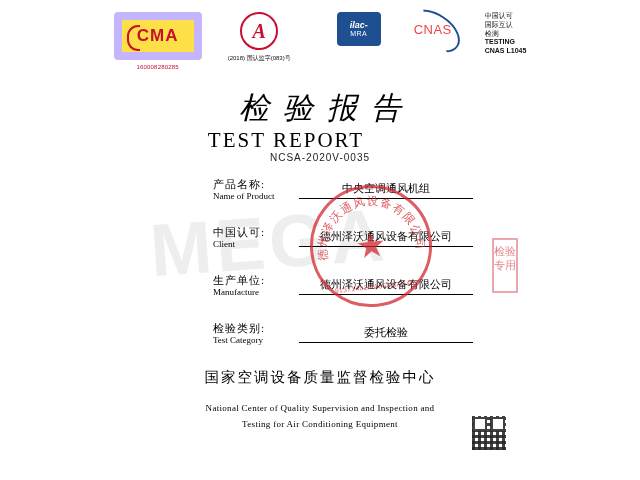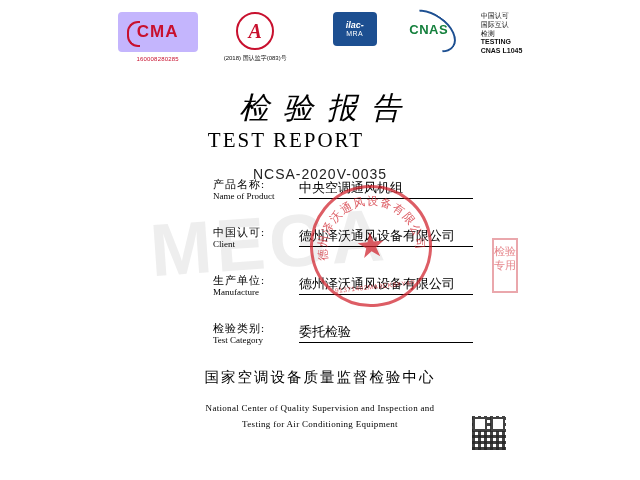--- a/index.html
+++ b/index.html
@@ -36,32 +36,32 @@
   .mark {
     display: flex;
     flex-direction: column;
     align-items: center;
   }
 
   
   .cma-box {
     width: 72px;
     height: 32px;
-    border: 4px solid #c4b5fd;
+    border: 8px solid #c4b5fd;
     border-radius: 4px;
     display: flex;
     align-items: center;
     justify-content: center;
     color: #c8102e;
     font-family: "Liberation Sans", sans-serif;
     font-weight: bold;
     font-size: 17px;
     letter-spacing: 1px;
     position: relative;
-    background: #c4b5fd;
+    background: #fde047;
   }
   .cma-box::before {
     content: "";
     position: absolute;
     left: 5px;
     top: 5px;
     width: 11px;
     height: 22px;
     border: 2px solid #c8102e;
     border-right: none;
@@ -118,23 +118,23 @@
   .ilac-top { font-size: 9px; font-style: italic; font-weight: bold; }
   .ilac-bot { font-size: 7px; letter-spacing: 0.5px; }
 
   
   .cnas-badge {
     width: 52px;
     height: 34px;
     display: flex;
     align-items: center;
     justify-content: center;
-    color: #15803d;
-    font-family: "Liberation Sans", sans-serif;
-    font-weight: bold;
+    color: #ef4444;
+    font-family: "Liberation Sans", sans-serif;
+    font-weight: normal;
     font-size: 13px;
     letter-spacing: 0.5px;
     position: relative;
   }
   .cnas-swoosh {
     position: absolute;
     left: 0;
     top: 2px;
     width: 52px;
     height: 30px;
@@ -177,25 +177,25 @@
     left: 0;
     width: 572px;
     text-align: center;
     font-size: 21px;
     letter-spacing: 2px;
     font-family: "Liberation Serif", serif;
     color: #000;
   }
   .report-no {
     position: absolute;
-    top: 166px;
-    left: 0;
-    width: 640px;
-    text-align: center;
-    font-size: 14px;
+    top: 152px;
+    left: 0;
+    width: 640px;
+    text-align: center;
+    font-size: 10px;
     letter-spacing: 1px;
     color: #222;
     font-family: "Liberation Sans", sans-serif;
   }
 
   
   .fields {
     position: absolute;
     top: 178px;
     left: 205px;
@@ -224,21 +224,22 @@
     color: #000;
     font-family: "Liberation Serif", serif;
   }
   .field-value {
     position: absolute;
     left: 86px;
     top: 0;
     width: 174px;
     height: 20px;
     border-bottom: 1px solid #000;
-    font-size: 13px;
+    text-align: center;
+    font-size: 11px;
     color: #000;
     font-family: "Liberation Sans", sans-serif;
     line-height: 20px;
     white-space: nowrap;
     overflow: hidden;
   }
 
   
   .footer {
     position: absolute;

